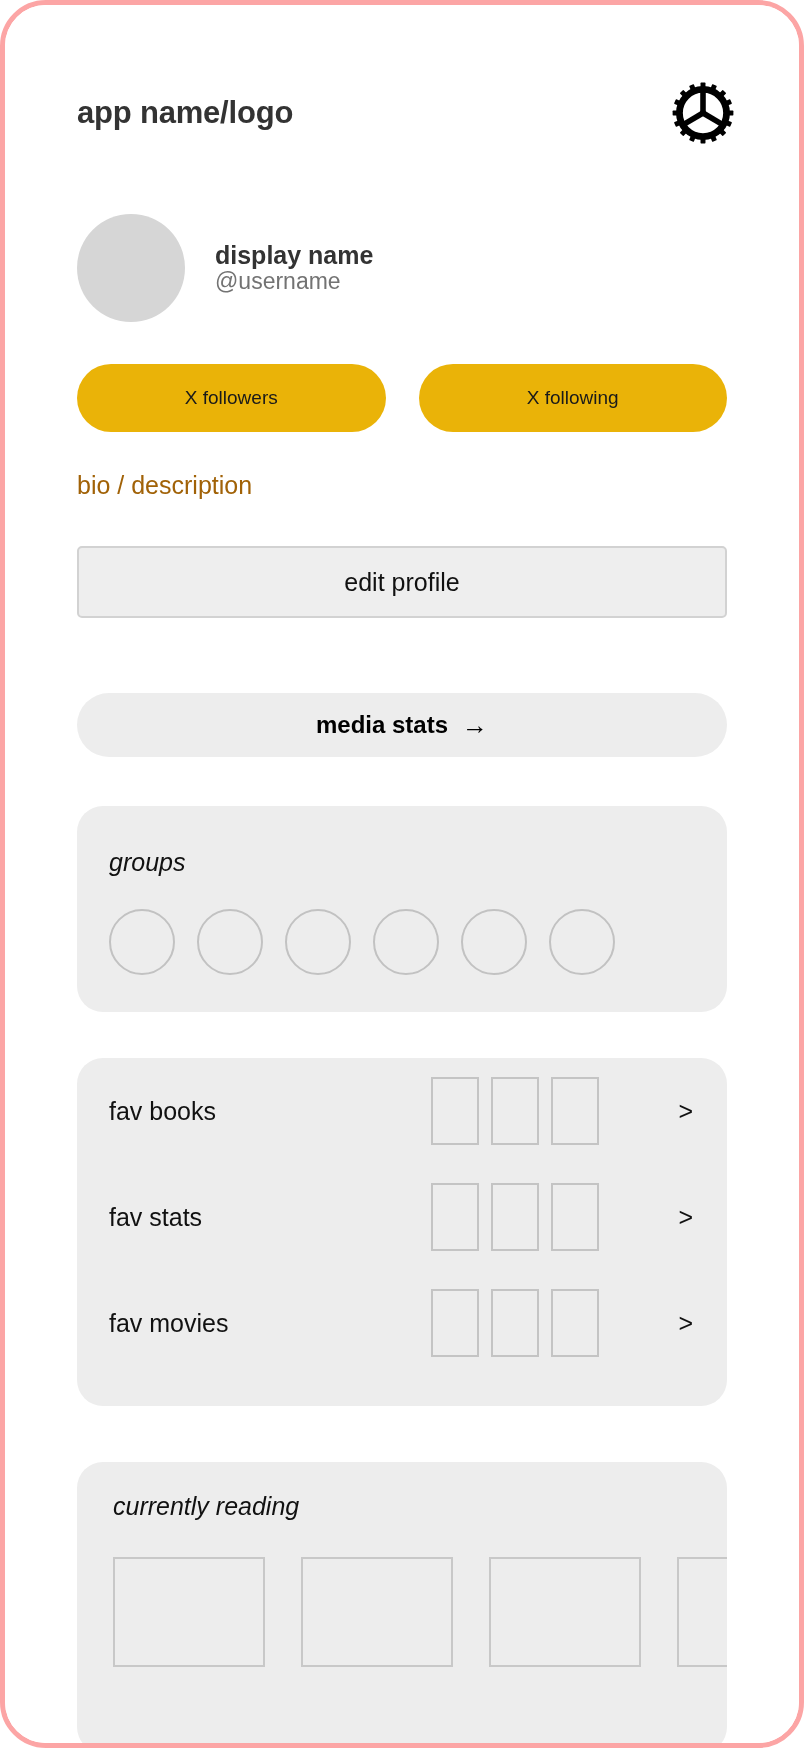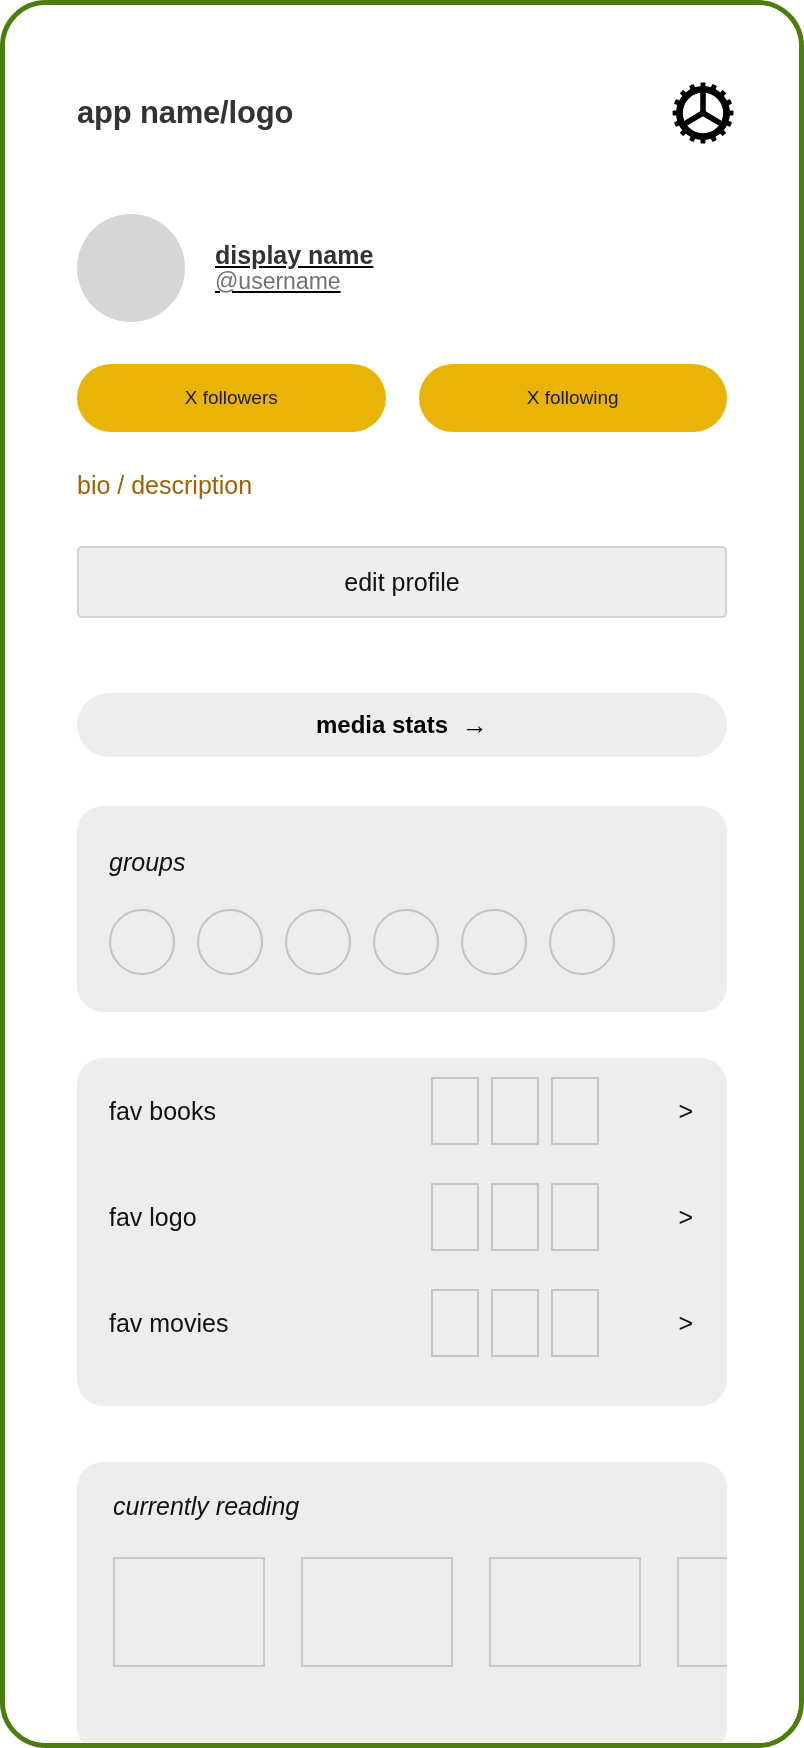--- a/index.html
+++ b/index.html
@@ -14,21 +14,21 @@
     overflow: hidden;
   }
 
   
   #phone-frame {
     position: relative;
     width: 804px;
     height: 1748px;
     box-sizing: border-box;
     background: #ffffff;
-    border: 5px solid #4d7c0f;
+    border: 5px solid #fca5a5;
     border-radius: 46px;
     overflow: hidden;
   }
   #screen {
     position: absolute;
     inset: 0;
     background: #ffffff;
     overflow: hidden;
   }
 
@@ -69,21 +69,21 @@
     align-items: center;
     gap: 30px;
   }
   .avatar {
     width: 108px;
     height: 108px;
     border-radius: 50%;
     background: #d6d6d6;
     flex: none;
   }
-  .names { display: flex; flex-direction: column; gap: 0; text-decoration: underline; }
+  .names { display: flex; flex-direction: column; gap: 0; }
   .display-name {
     font-size: 25px;
     font-weight: bold;
     color: #333333;
     line-height: 1.1;
   }
   .username {
     font-size: 23px;
     font-weight: normal;
     color: #737373;
@@ -357,21 +357,21 @@
         <span class="fav-label">fav books</span>
         <span class="fav-thumbs">
           <span class="thumb"></span>
           <span class="thumb"></span>
           <span class="thumb"></span>
         </span>
         <span class="fav-chevron">&gt;</span>
       </div>
 
       <div class="fav-row" style="top:106px;">
-        <span class="fav-label">fav logo</span>
+        <span class="fav-label">fav stats</span>
         <span class="fav-thumbs">
           <span class="thumb"></span>
           <span class="thumb"></span>
           <span class="thumb"></span>
         </span>
         <span class="fav-chevron">&gt;</span>
       </div>
 
       <div class="fav-row" style="top:212px;">
         <span class="fav-label">fav movies</span>

